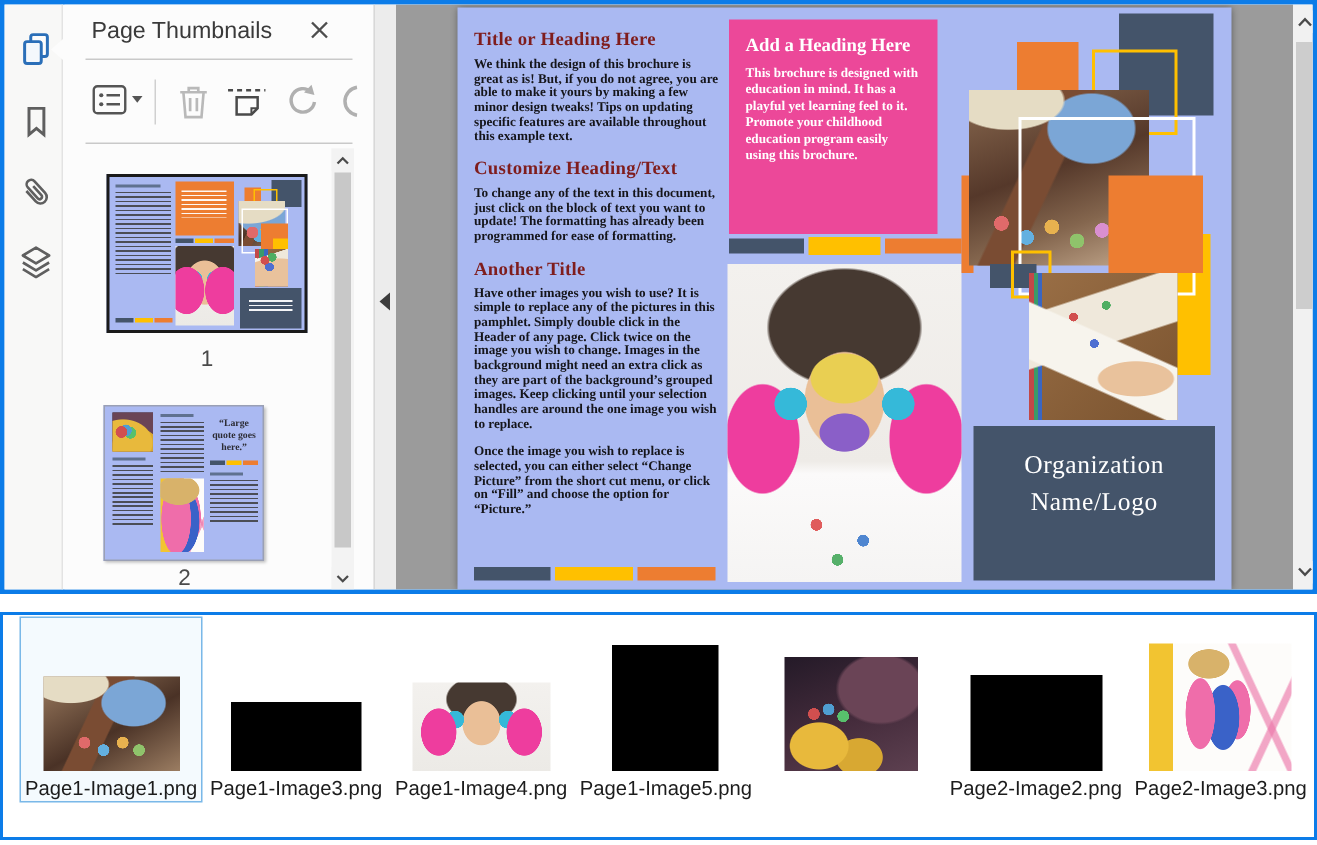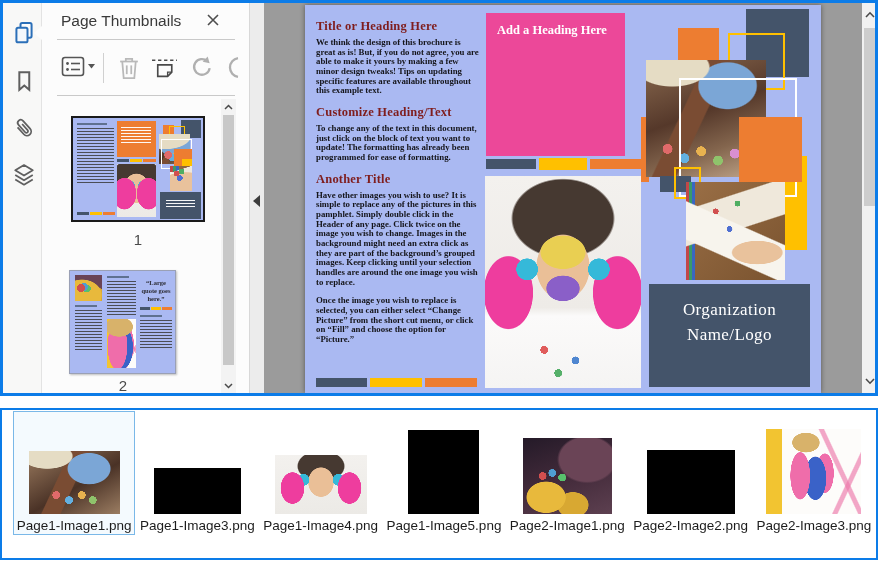--- a/index.html
+++ b/index.html
@@ -319,20 +319,21 @@
           <h3 class="mt">Another Title</h3>
           <p>Have other images you wish to use?  It is simple to replace any of the pictures in this pamphlet.  Simply double click in the Header of any page.  Click twice on the image you wish to change.  Images in the background might need an extra click as they are part of the background’s grouped images.  Keep clicking until your selection handles are around the one image you wish to replace.</p>
           <p>Once the image you wish to replace is selected, you can either select “Change Picture” from the short cut menu, or click on “Fill” and choose the option for “Picture.”</p>
         </div>
         <div class="abs slate" style="left:11px;  top:373px; width:51px; height:9px;"></div>
         <div class="abs gold" style="left:65px;  top:373px; width:52px; height:9px;"></div>
         <div class="abs oran" style="left:120px; top:373px; width:52px; height:9px;"></div>
 
         <div class="abs obox" style="left:181px; top:8px; width:139px; height:143px; background:#ec4899; padding:10px 11px;">
           <h3>Add a Heading Here</h3>
+          <p>This brochure is designed with education in mind.  It has a playful yet learning feel to it.  Promote your childhood education program easily using this brochure.</p>
         </div>
         <div class="abs slate" style="left:181px; top:154px; width:50px; height:10px;"></div>
         <div class="abs gold" style="left:234px; top:153px; width:48px; height:12px;"></div>
         <div class="abs oran" style="left:285px; top:154px; width:51px; height:10px;"></div>
         <div class="abs ph-hands" style="left:180px; top:171px; width:156px; height:212px;"></div>
 
         <div class="abs slate" style="left:441px; top:4px; width:63px; height:68px;"></div>
         <div class="abs oran" style="left:373px; top:23px; width:41px; height:34px;"></div>
         <div class="abs" style="left:423px; top:28px; width:57px; height:57px; border:2px solid #FFC000;"></div>
         <div class="abs oran" style="left:336px; top:112px; width:8px; height:65px;"></div>
@@ -393,21 +394,20 @@
       <div class="thumb-holder">
           <div class="fthumb black" style="width:71px; height:84px;"></div>
         </div>
       <div class="caption">Page1-Image5.png</div>
     </div>
 
     <div class="file-item">
       <div class="thumb-holder">
           <div class="fthumb t-crayons" style="width:89px; height:76px;"></div>
         </div>
-      <div class="caption">Page2-Image1.png</div>
     </div>
 
     <div class="file-item">
       <div class="thumb-holder">
           <div class="fthumb black" style="width:88px; height:64px;"></div>
         </div>
       <div class="caption">Page2-Image2.png</div>
     </div>
 
     <div class="file-item">

